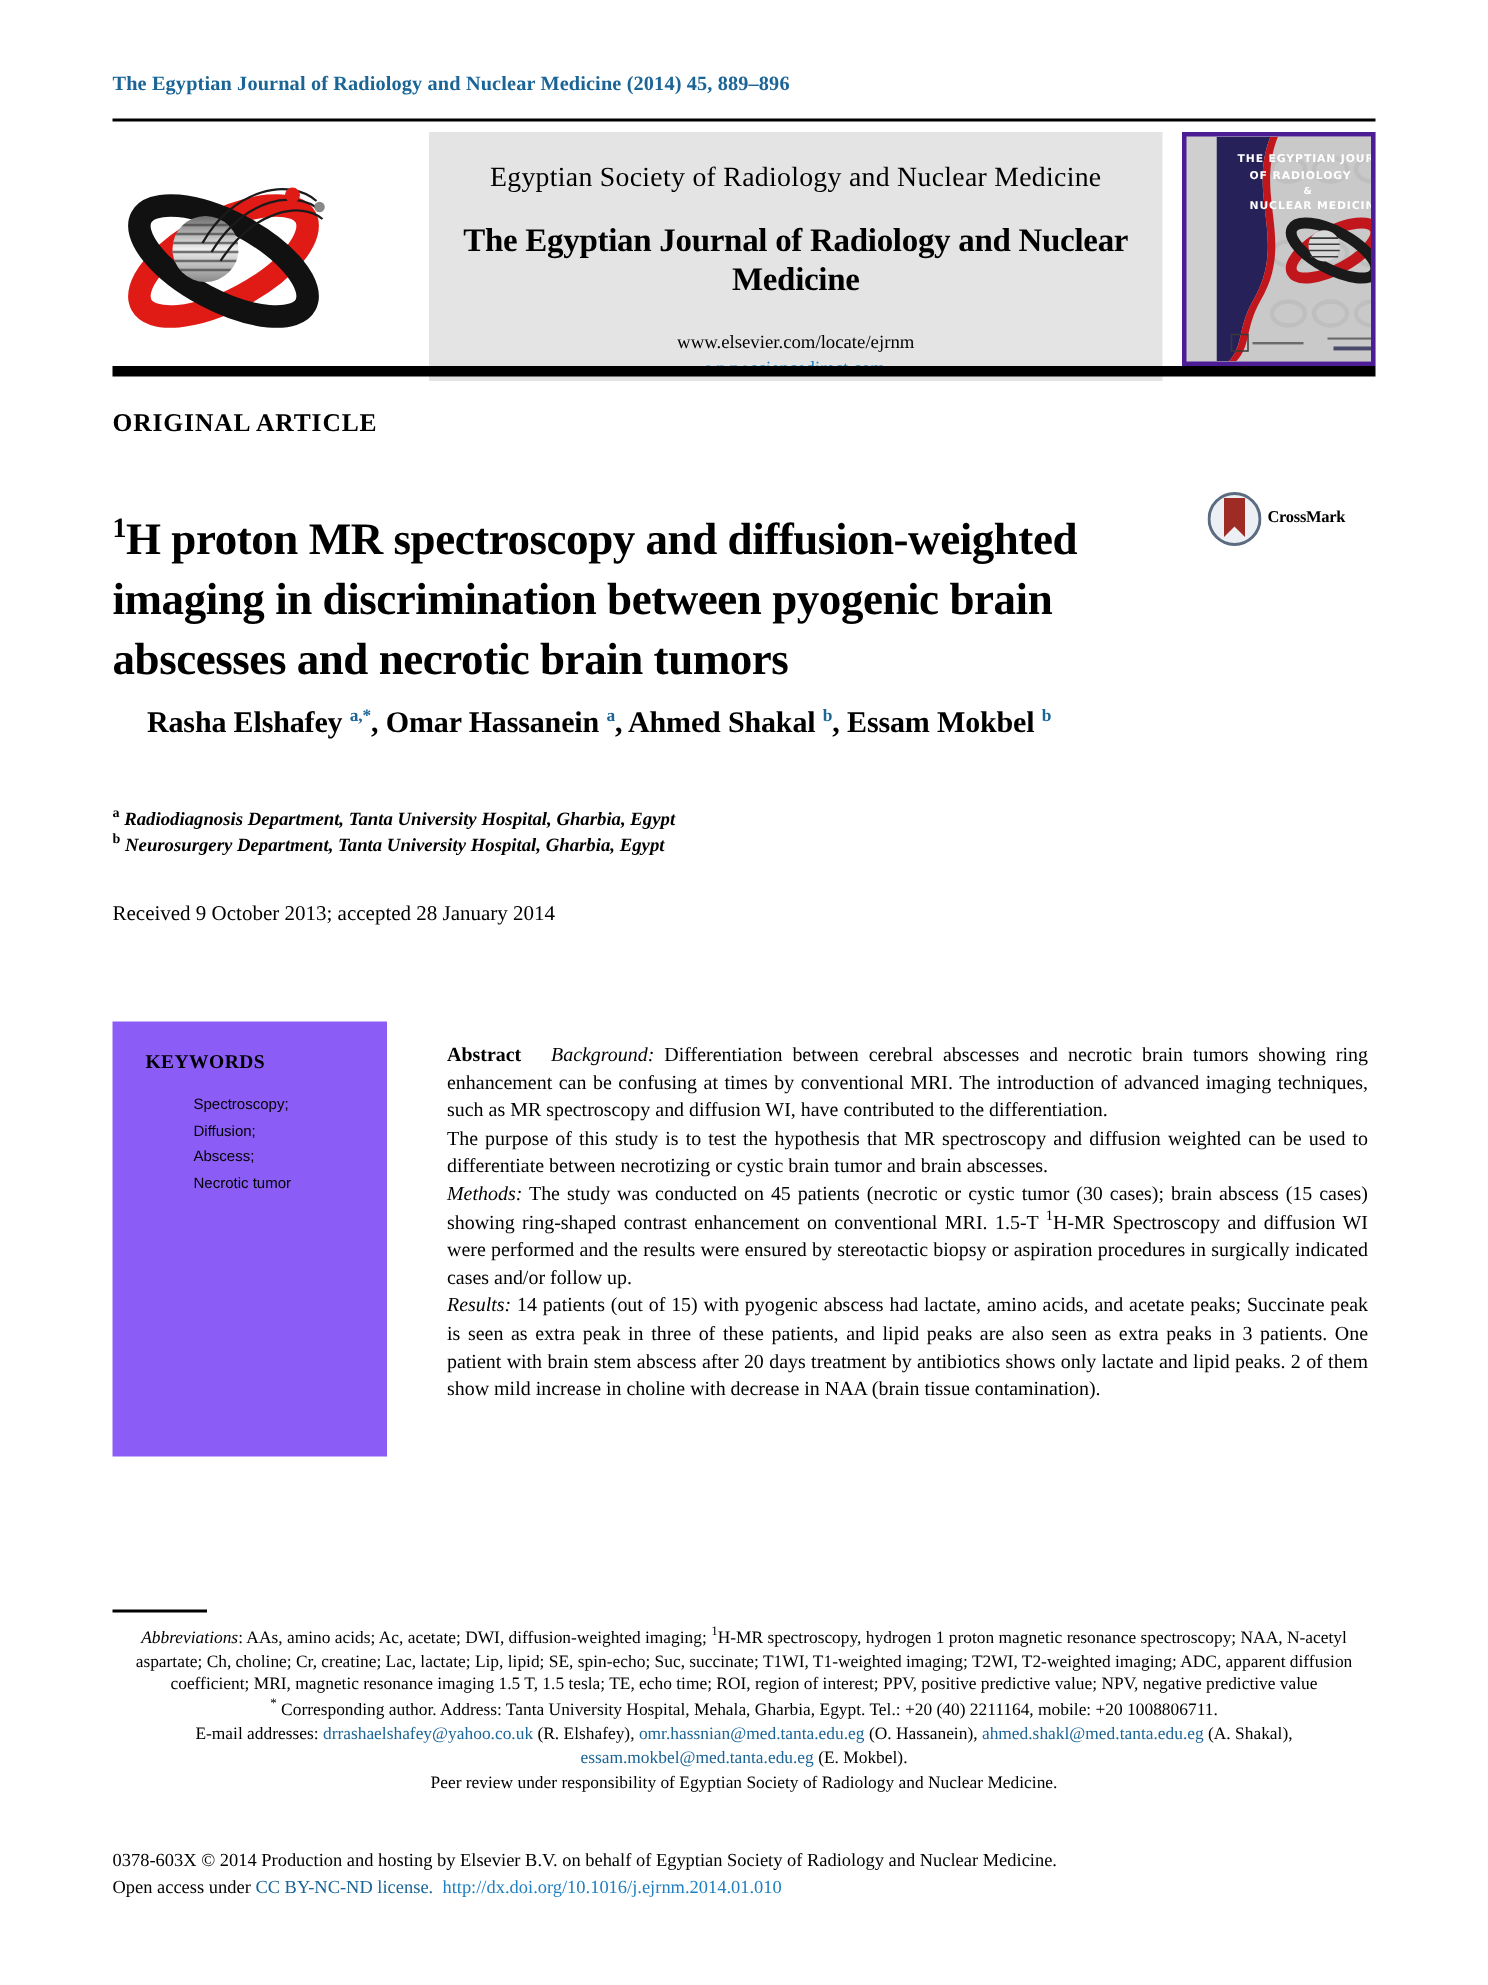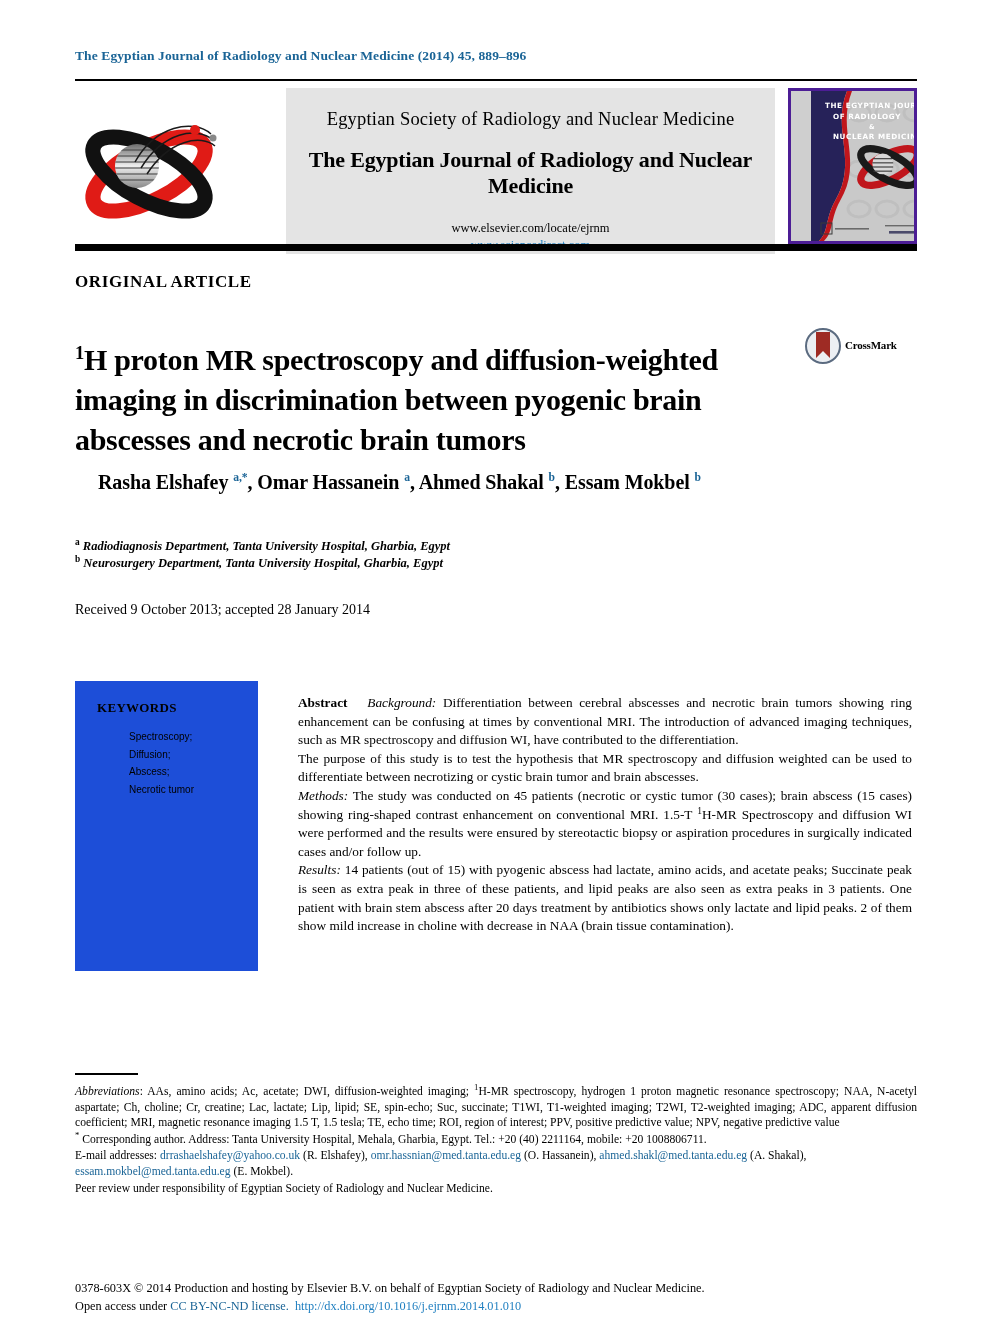--- a/index.html
+++ b/index.html
@@ -206,21 +206,21 @@
     font-family: "Liberation Serif", serif;
   }
 
   
   .keywords-box {
     position: absolute;
     left: 75px;
     top: 681px;
     width: 183px;
     height: 290px;
-    background: #1d4ed8;
+    background: #8b5cf6;
     box-sizing: border-box;
     padding: 19px 0 0 22px;
   }
   .kw-head {
     font-size: 13px;
     font-weight: bold;
     letter-spacing: 0.3px;
     font-family: "Liberation Serif", serif;
   }
   .kw-list {
@@ -265,21 +265,21 @@
   .footnotes {
     position: absolute;
     left: 75px;
     top: 1084px;
     width: 842px;
     font-size: 11.6px;
     line-height: 15.6px;
     text-align: justify;
     font-family: "Liberation Serif", serif;
   }
-  .footnotes p { margin: 0 0 1px 0; }
+  .footnotes p { margin: 0 0 1px 0; text-align: center; }
   .footnotes .abbr-head { font-style: italic; }
   .footnotes sup {
     font-size: 0.75em;
     vertical-align: super;
     line-height: 0;
   }
   .lnk { color: #1a6496; }
   .star { font-size: 0.95em; }
 
   .corr-line { text-align: left; }
@@ -287,21 +287,20 @@
 
   
   .bottom-block {
     position: absolute;
     left: 75px;
     top: 1231px;
     width: 842px;
     font-size: 12.3px;
     line-height: 18px;
     font-family: "Liberation Serif", serif;
-    margin-top: 48px;
   }
   .bottom-block p { margin: 0; }
   .doi-link { color: #1f7fc0; }
   .cc-link { color: #1a6496; }
 </style>
 </head>
 <body>
 
 <div class="page">
 

